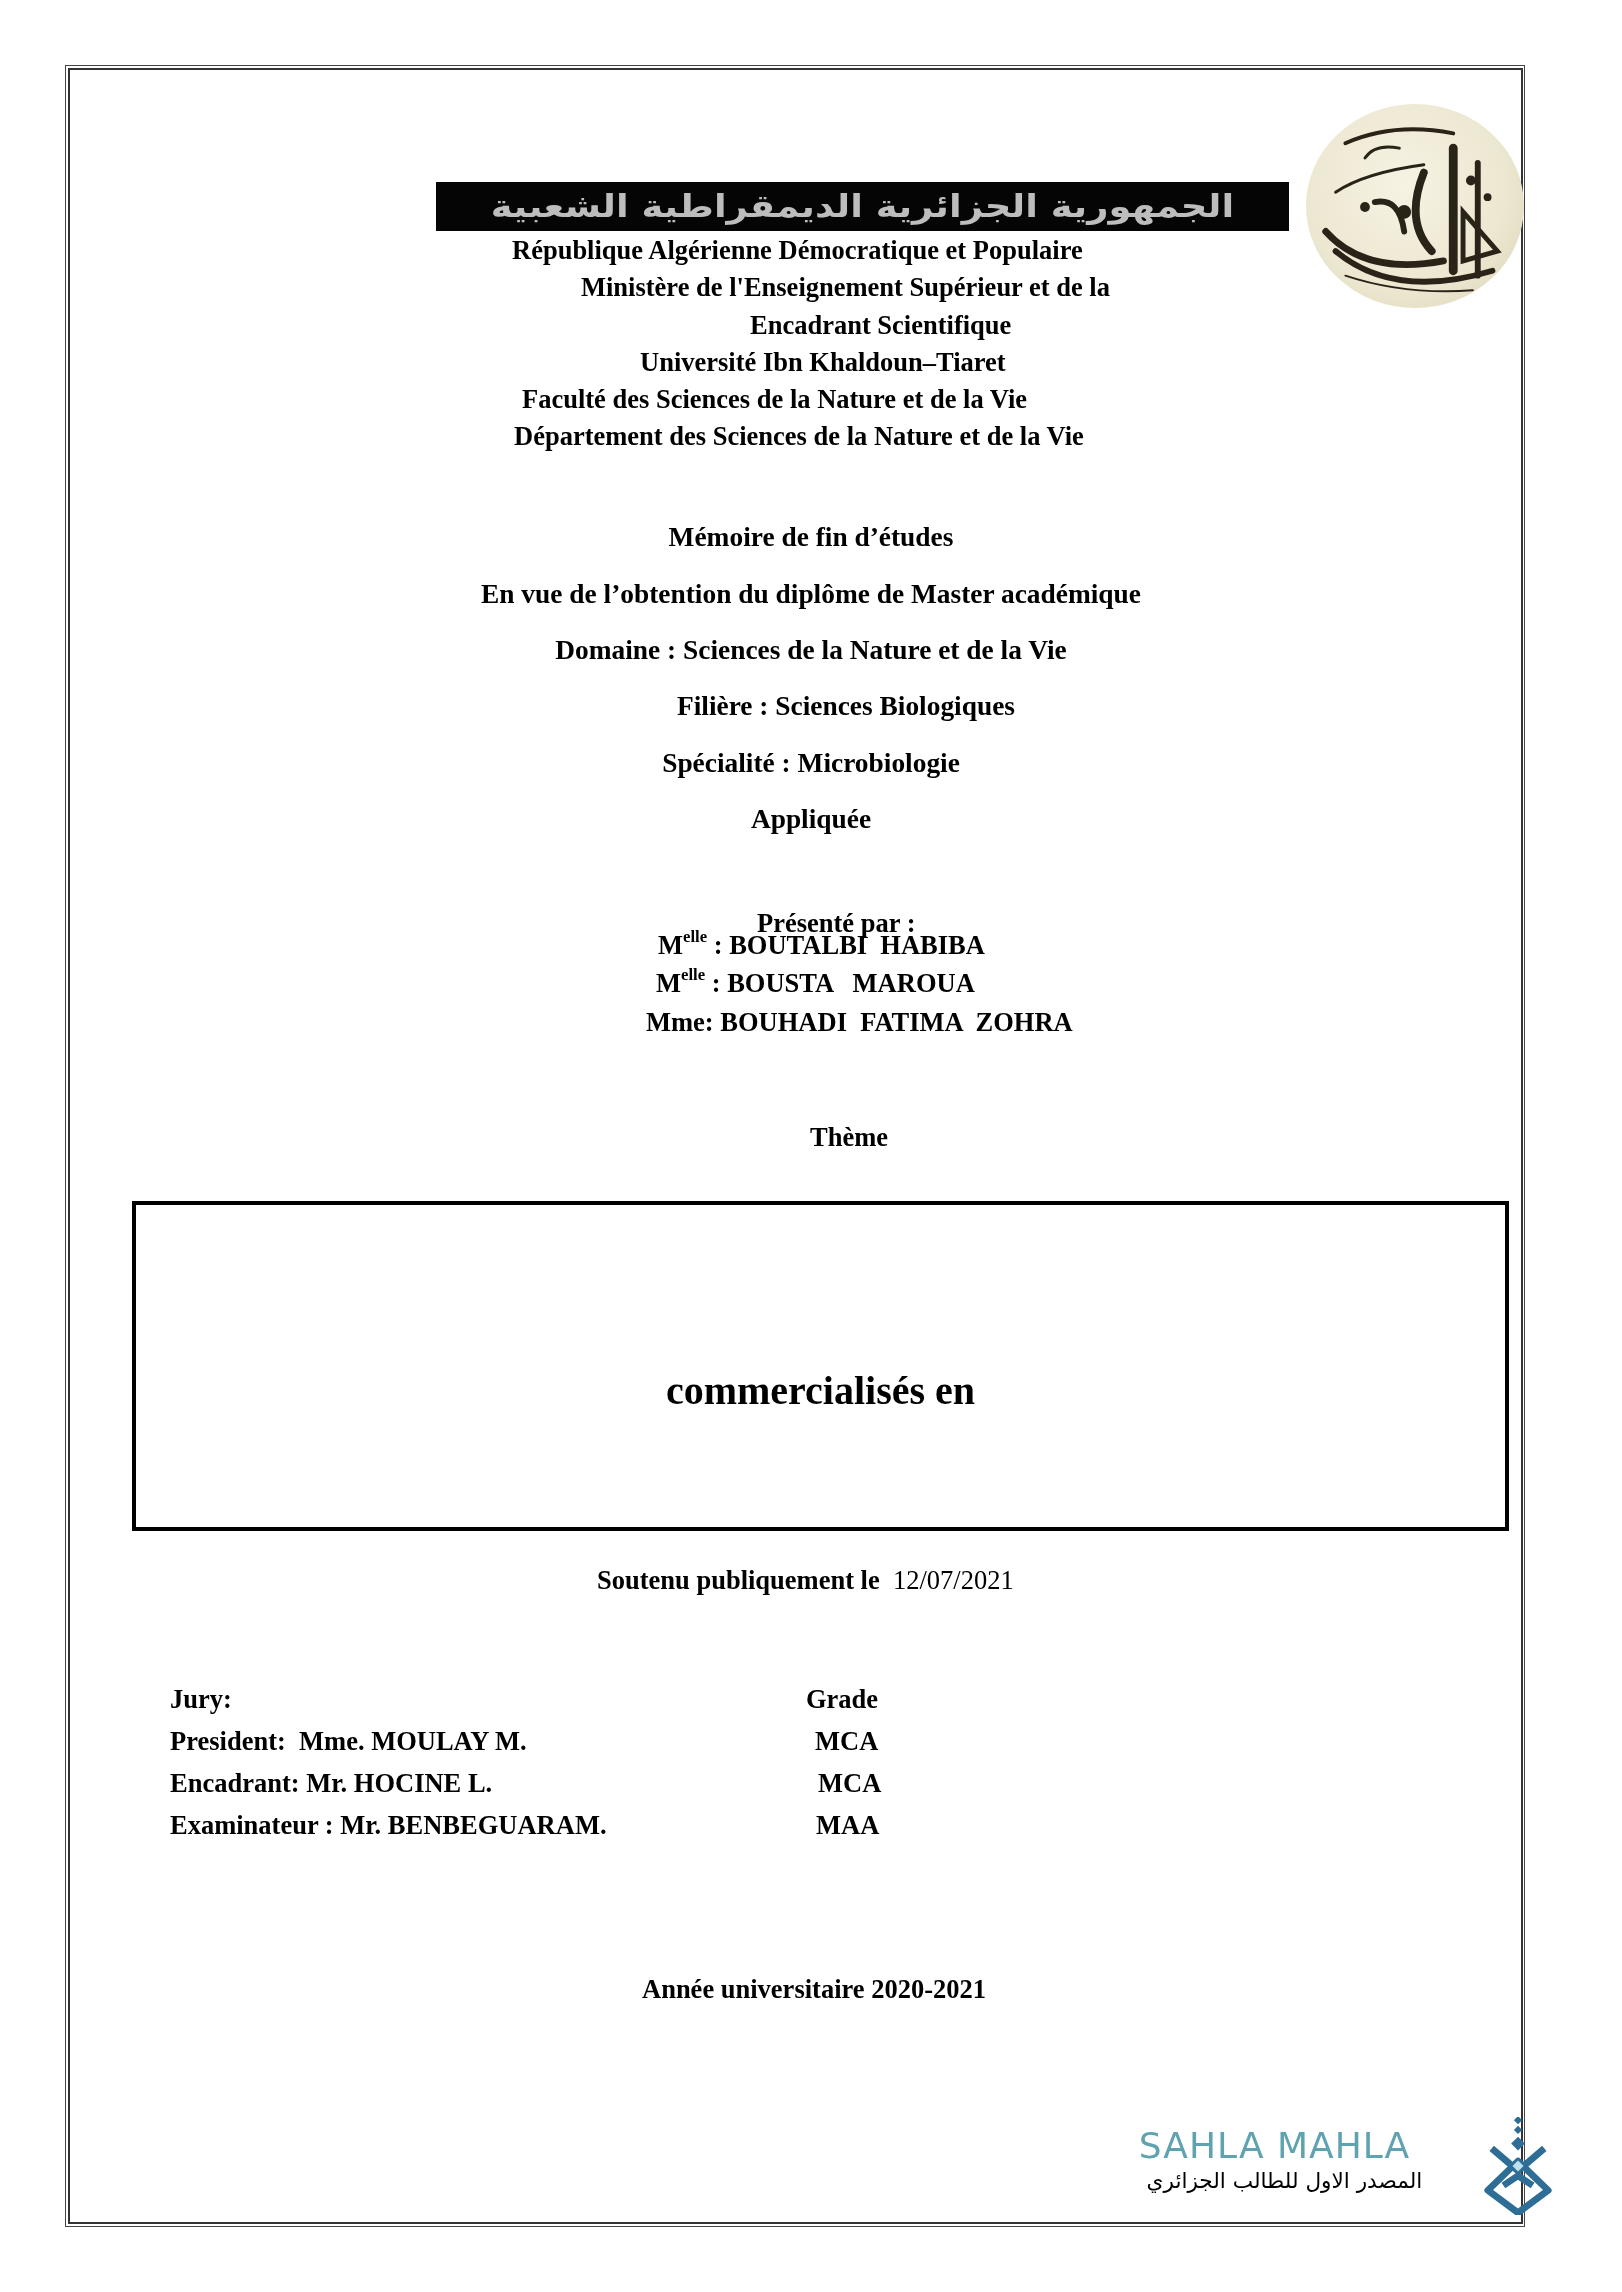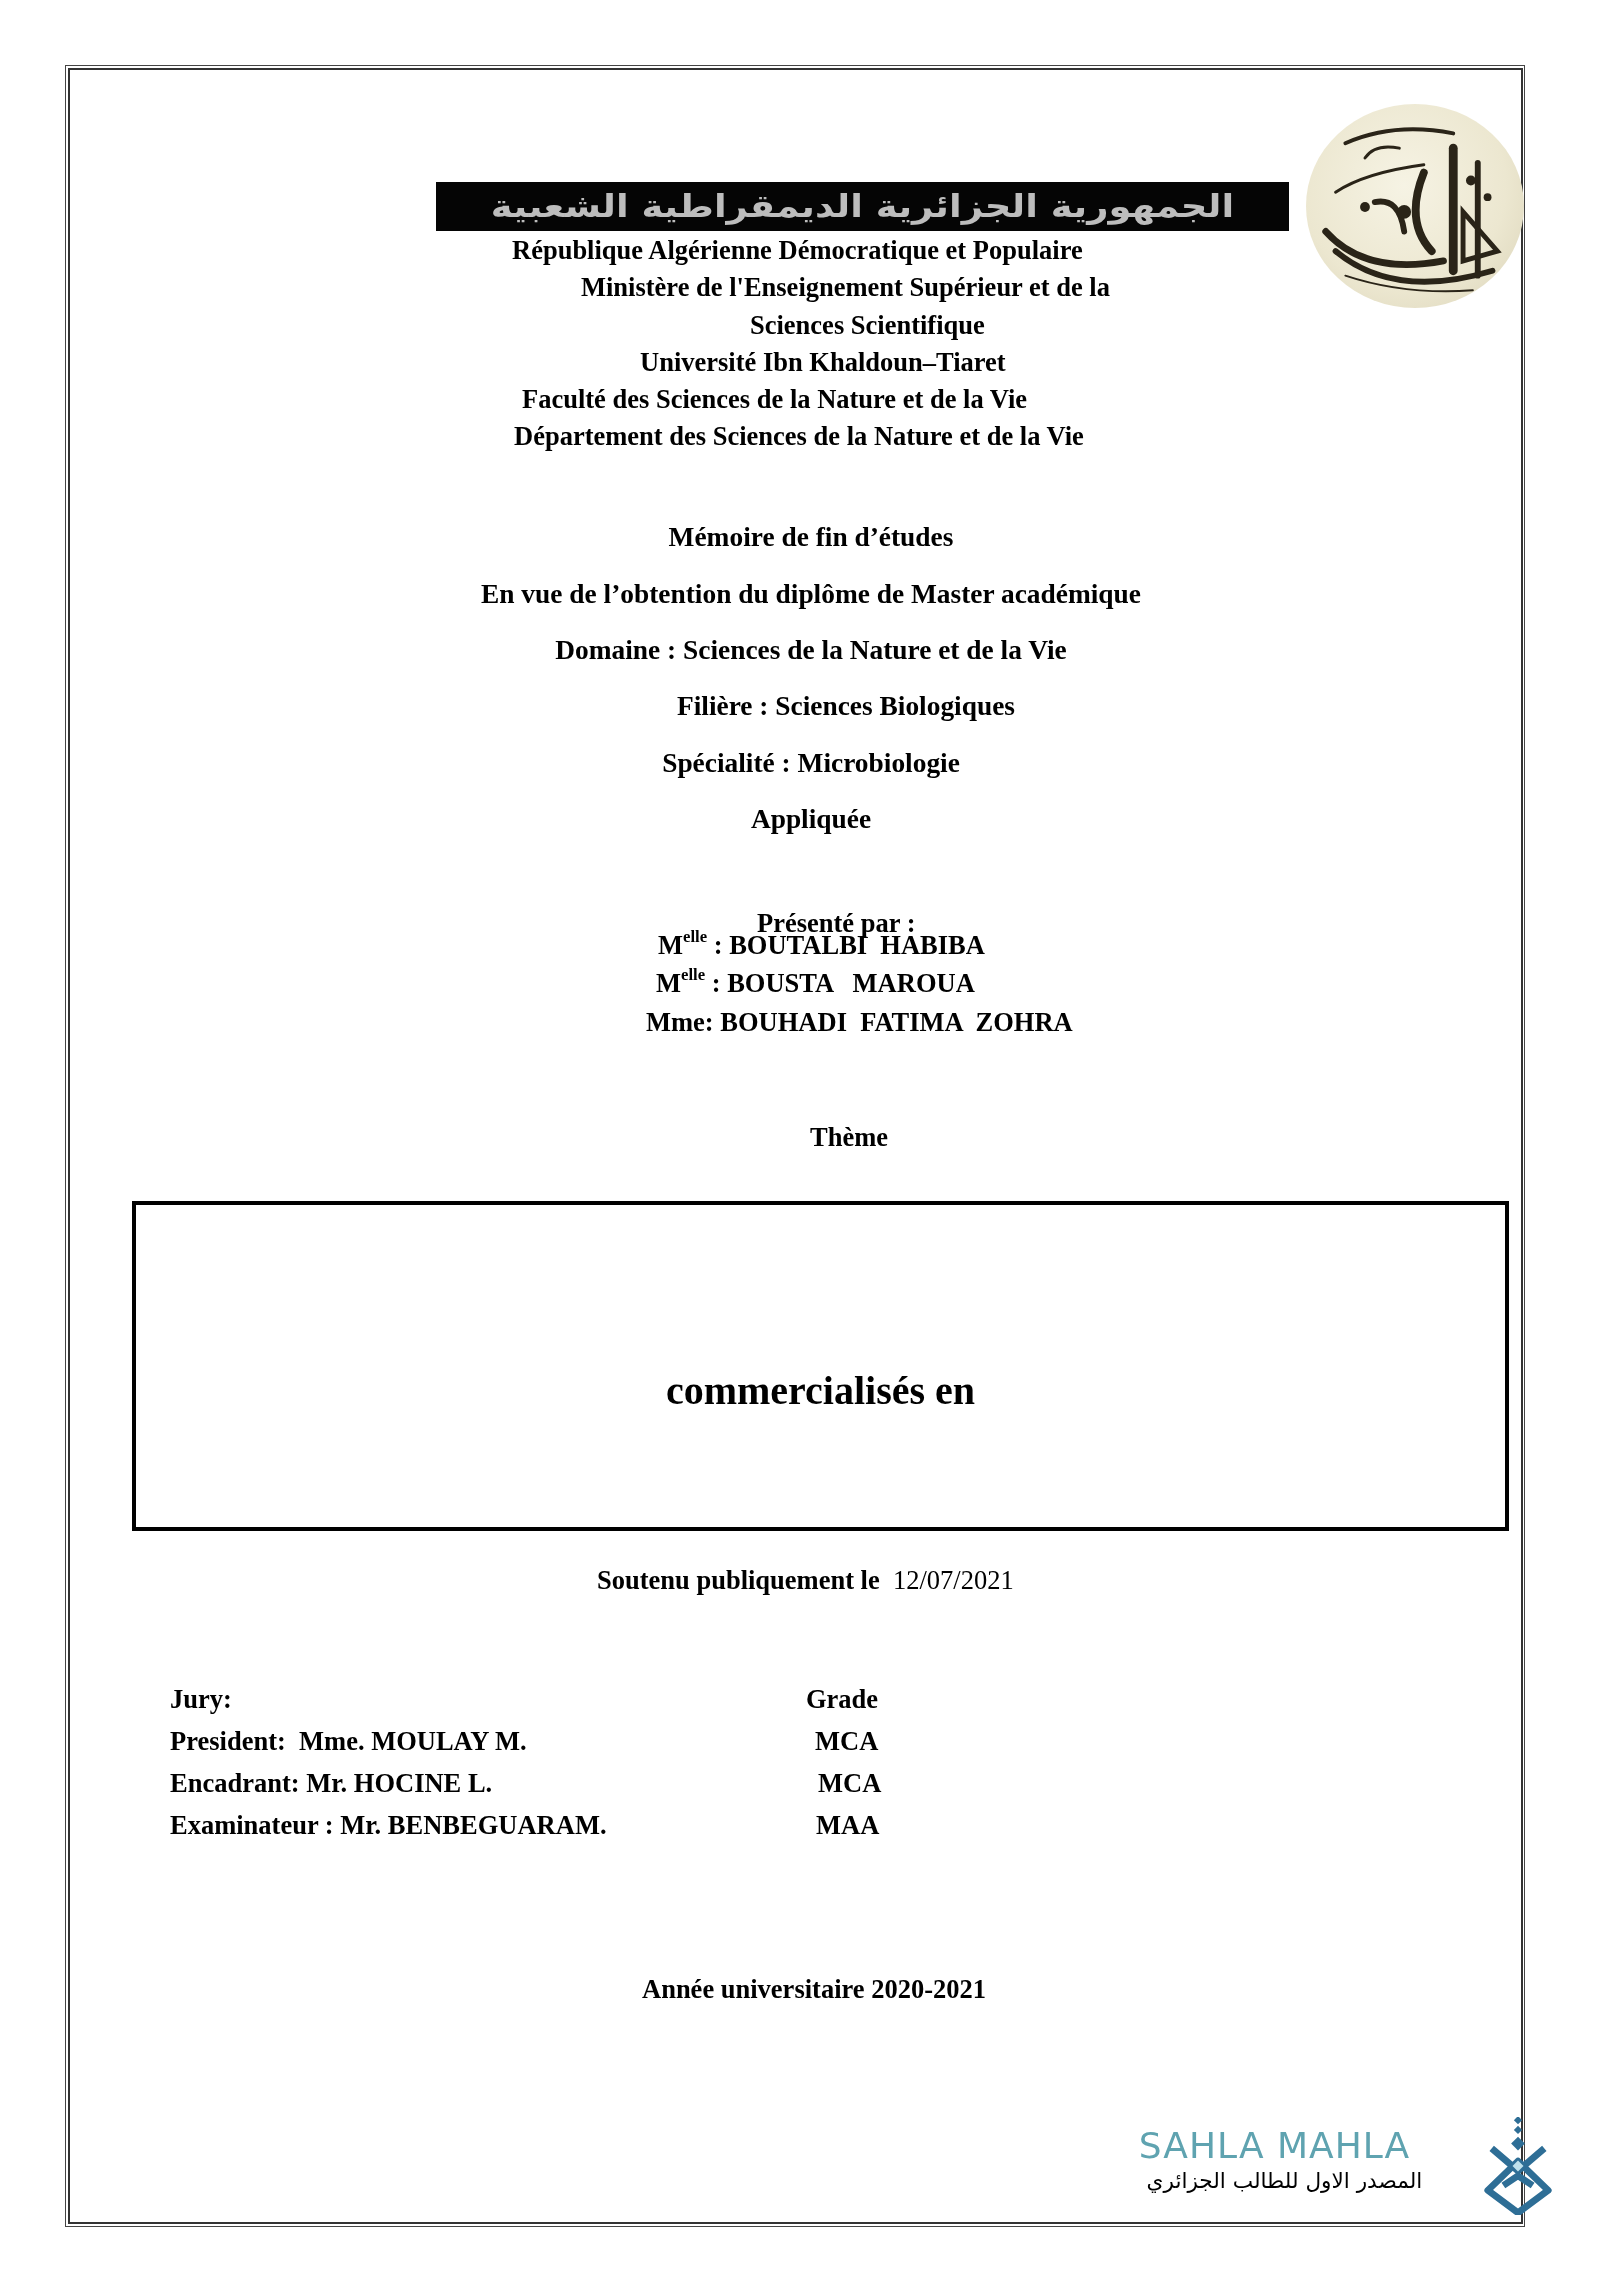--- a/index.html
+++ b/index.html
@@ -94,21 +94,21 @@
       <circle cx="60" cy="105" r="5"></circle>
       <circle cx="100" cy="110" r="7"></circle>
       <circle cx="168" cy="78" r="5"></circle>
       <circle cx="185" cy="95" r="4"></circle>
     </g>
   </svg>
 </div>
 
 <div class="abs hdr" style="left:512px; top:235px;">République Algérienne Démocratique et Populaire</div>
 <div class="abs hdr" style="left:581px; top:272px;">Ministère de l'Enseignement Supérieur et de la</div>
-<div class="abs hdr" style="left:750px; top:310px;">Sciences Scientifique</div>
+<div class="abs hdr" style="left:750px; top:310px;">Encadrant Scientifique</div>
 <div class="abs hdr" style="left:640px; top:347px;">Université Ibn Khaldoun–Tiaret</div>
 <div class="abs hdr" style="left:522px; top:384px;">Faculté des Sciences de la Nature et de la Vie</div>
 <div class="abs hdr" style="left:514px; top:421px;">Département des Sciences de la Nature et de la Vie</div>
 
 <div class="abs mid" style="top:522px;">Mémoire de fin d’études</div>
 <div class="abs mid" style="top:579px;">En vue de l’obtention du diplôme de Master académique</div>
 <div class="abs mid" style="top:635px;">Domaine : Sciences de la Nature et de la Vie</div>
 <div class="abs mid" style="top:691px;padding-left:35px;">Filière : Sciences Biologiques</div>
 <div class="abs mid" style="top:748px;">Spécialité : Microbiologie</div>
 <div class="abs mid" style="top:804px;">Appliquée</div>

